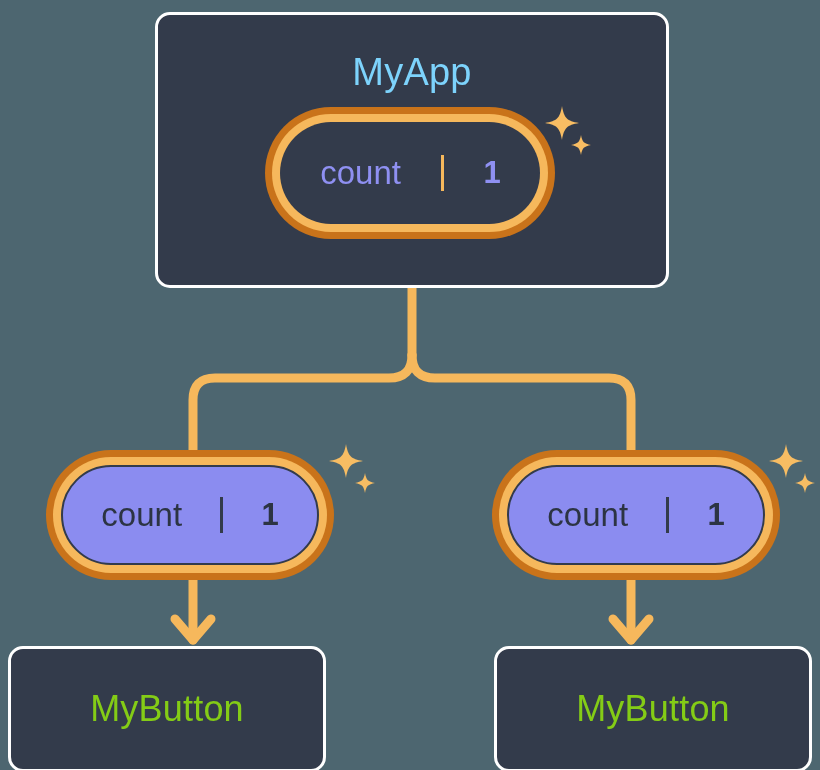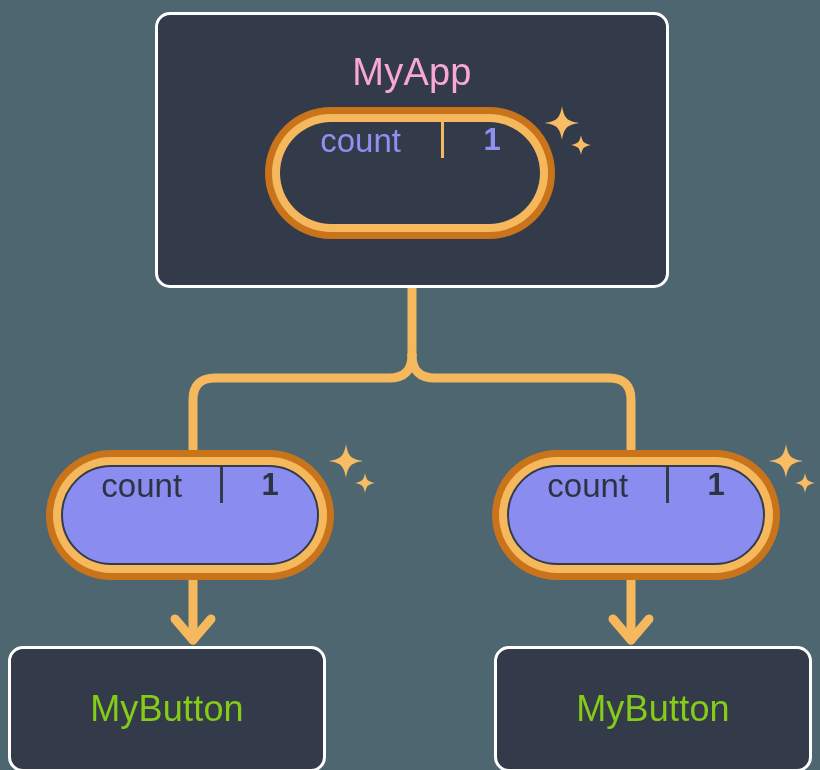--- a/index.html
+++ b/index.html
@@ -45,21 +45,21 @@
     top: 12px;
     width: 514px;
     height: 276px;
   }
   #myapp-title {
     position: absolute;
     left: 0;
     top: 36px;
     width: 100%;
     text-align: center;
-    color: #f9a8d4;
+    color: #7dd3fc;
     font-size: 38px;
     font-weight: 400;
     letter-spacing: 0.2px;
   }
 
   .button-card {
     width: 318px;
     height: 126px;
     display: flex;
     align-items: center;
@@ -90,21 +90,21 @@
     border-radius: 999px;
     background: #f6b85c;            
     padding: 8px;
   }
   .pill-body {
     box-sizing: border-box;
     width: 100%;
     height: 100%;
     border-radius: 999px;
     display: flex;
-    align-items: flex-start;
+    align-items: center;
     overflow: hidden;
   }
   .pill-key, .pill-val {
     display: flex;
     align-items: center;
     justify-content: center;
     box-sizing: border-box;
   }
   .pill-key { flex: 0 0 62%; }
   .pill-val { flex: 1 1 auto; font-weight: 700; }

